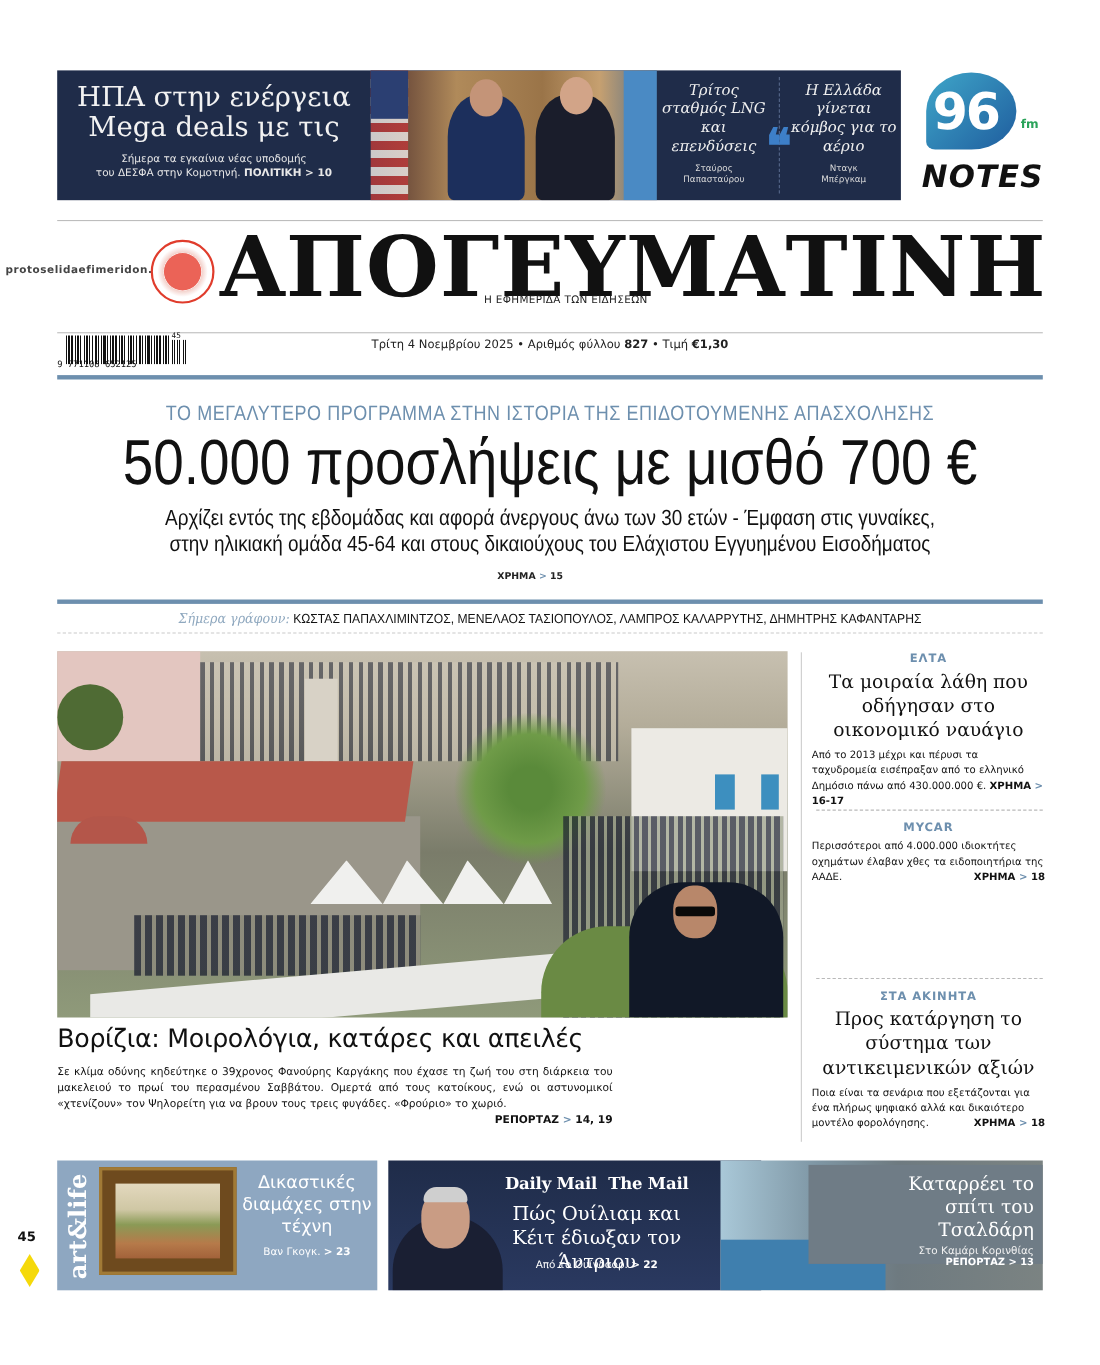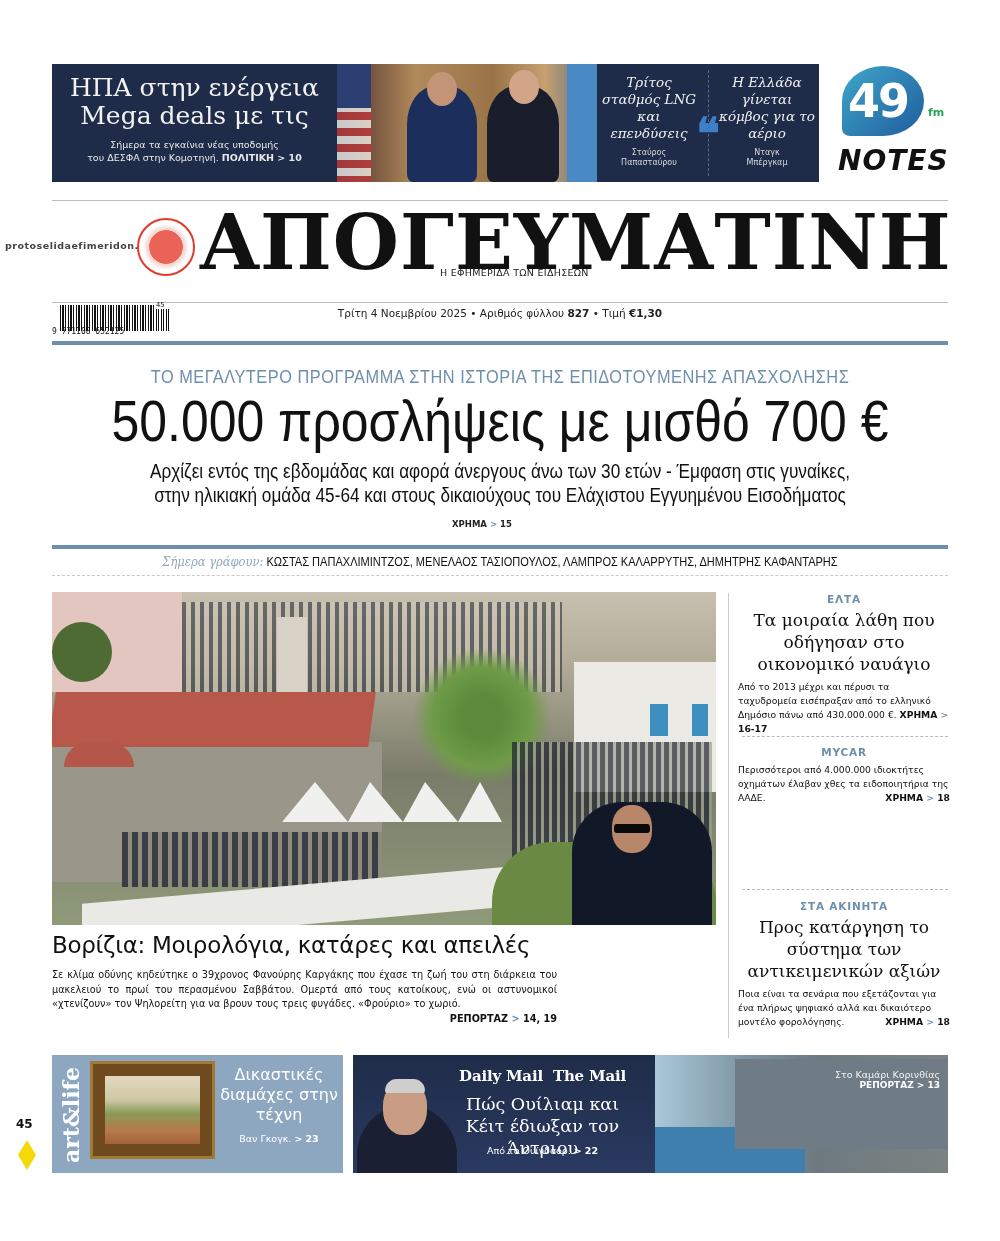--- a/index.html
+++ b/index.html
@@ -165,21 +165,21 @@
       <div class="quote-author">
         <div>Νταγκ</div>
         <div>Μπέργκαμ</div>
       </div>
     </div>
   </div>
 </div>
 
 <div class="abs radio">
   <div class="abs radio-bubble"></div>
-  <div class="abs radio-num">49</div>
+  <div class="abs radio-num">96</div>
   <div class="abs radio-fm">fm</div>
   <div class="abs radio-notes">NOTES</div>
 </div>
 
 <div class="abs rule-top"></div>
 <div class="abs watermark">protoselidaefimeridon.gr</div>
 <div class="abs seal">
     <div class="abs seal-inner"></div>
   </div>
 <div class="abs masthead">ΑΠΟΓΕΥΜΑΤΙΝΗ</div>
@@ -302,19 +302,20 @@
   <div class="abs dm-hair"></div>
   <div class="abs dm-mast"><span>Daily Mail</span>&nbsp;&nbsp;<span>The Mail</span></div>
   <div class="abs dm-title">Πώς Ουίλιαμ και Κέιτ έδιωξαν τον Άντριου</div>
   <div class="abs dm-ref"><span>Από το Ουίνδσορ.</span> <b>&gt;</b> <b>22</b></div>
 </div>
 
 <div class="abs promo promo-house">
   <div class="abs house-sea"></div>
   <div class="abs house-bldg"></div>
   <div class="abs house-text">
+    <div class="house-title">Καταρρέει το σπίτι του Τσαλδάρη</div>
     <div class="house-loc">Στο Καμάρι Κορινθίας</div>
     <div class="house-ref"><span>ΡΕΠΟΡΤΑΖ</span> &gt; <span>13</span></div>
   </div>
 </div>
 
 <div class="abs page-num">45</div>
 <div class="abs page-diamond"></div>
 
 </body></html>

